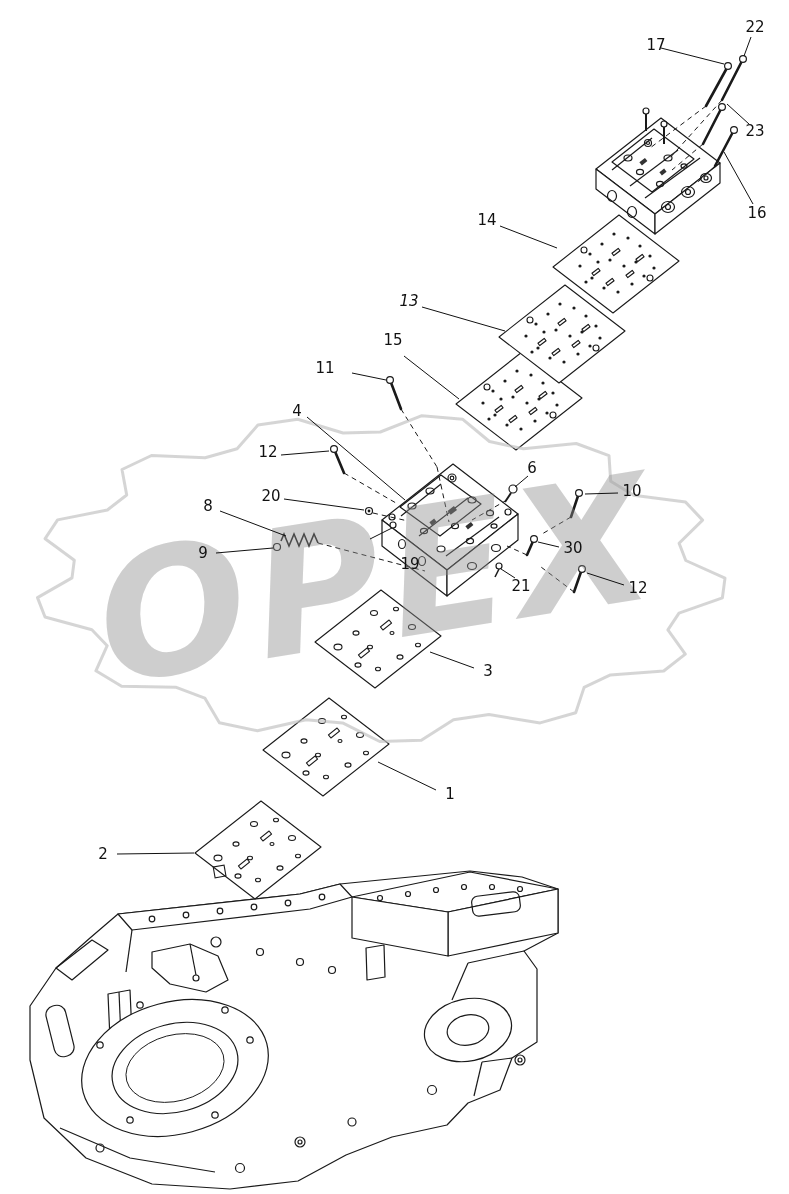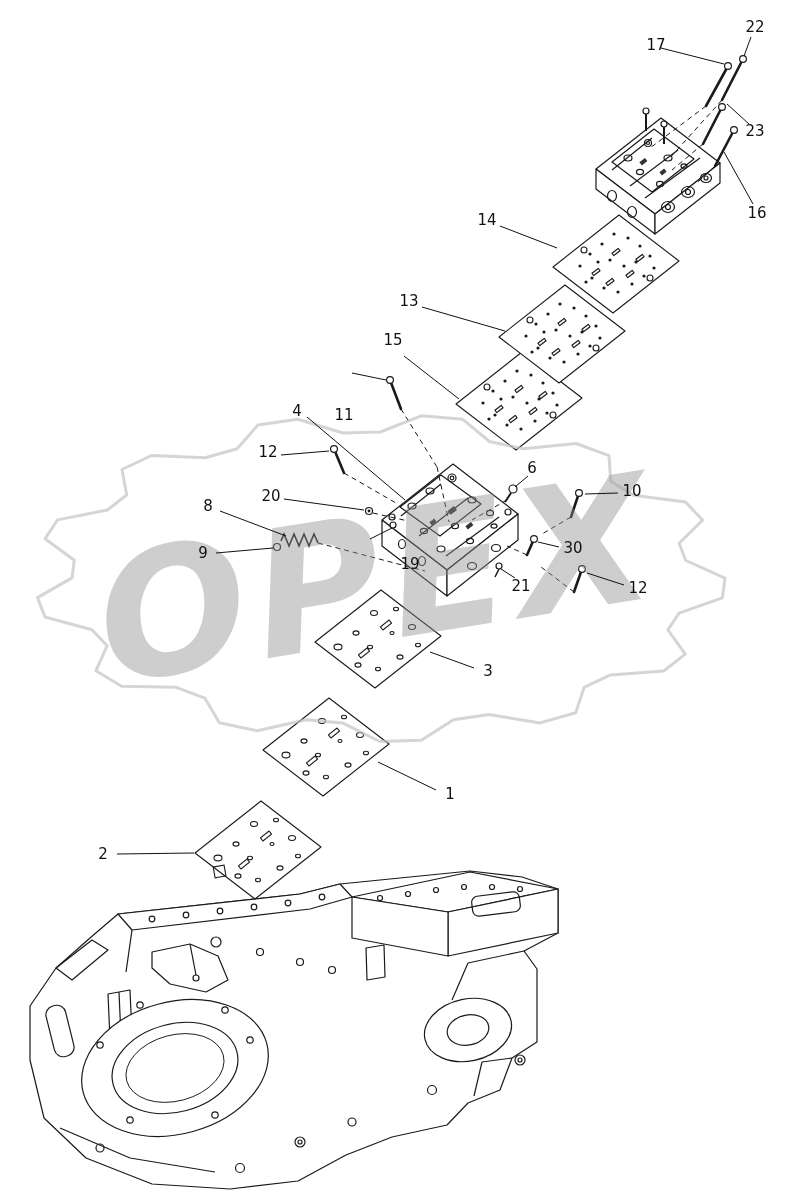--- a/index.html
+++ b/index.html
@@ -362,23 +362,23 @@
       <line x1="436" y1="790" x2="378" y2="762" class="leader"></line>
       <line x1="117" y1="854" x2="194" y2="853" class="leader"></line>
     </svg>
 
   <div id="callout-layer" class="layer" style="width:789px;height:1140px;">
       <div class="callout" style="left: 755px; top: 27px;">22</div>
       <div class="callout" style="left: 648px; top: 45px; margin-left: 8px;">17</div>
       <div class="callout" style="left: 755px; top: 131px;">23</div>
       <div class="callout" style="left: 757px; top: 213px;">16</div>
       <div class="callout" style="left: 487px; top: 220px; text-align: center;">14</div>
-      <div class="callout" style="left: 409px; top: 301px;">13</div>
+      <div class="callout" style="left: 409px; top: 301px; font-style: italic;">13</div>
       <div class="callout" style="left: 393px; top: 340px;">15</div>
-      <div class="callout" style="left: 344px; top: 368px; margin-top: 47px;">11</div>
+      <div class="callout" style="left: 325px; top: 368px;">11</div>
       <div class="callout" style="left: 297px; top: 411px;">4</div>
       <div class="callout" style="left: 268px; top: 452px;">12</div>
       <div class="callout" style="left: 532px; top: 468px;">6</div>
       <div class="callout" style="left: 632px; top: 491px;">10</div>
       <div class="callout" style="left: 271px; top: 496px;">20</div>
       <div class="callout" style="left: 208px; top: 506px;">8</div>
       <div class="callout" style="left: 203px; top: 553px;">9</div>
       <div class="callout" style="left: 362px; top: 564px; margin-left: 48px;">19</div>
       <div class="callout" style="left: 573px; top: 548px;">30</div>
       <div class="callout" style="left: 521px; top: 586px; text-align: center;">21</div>

